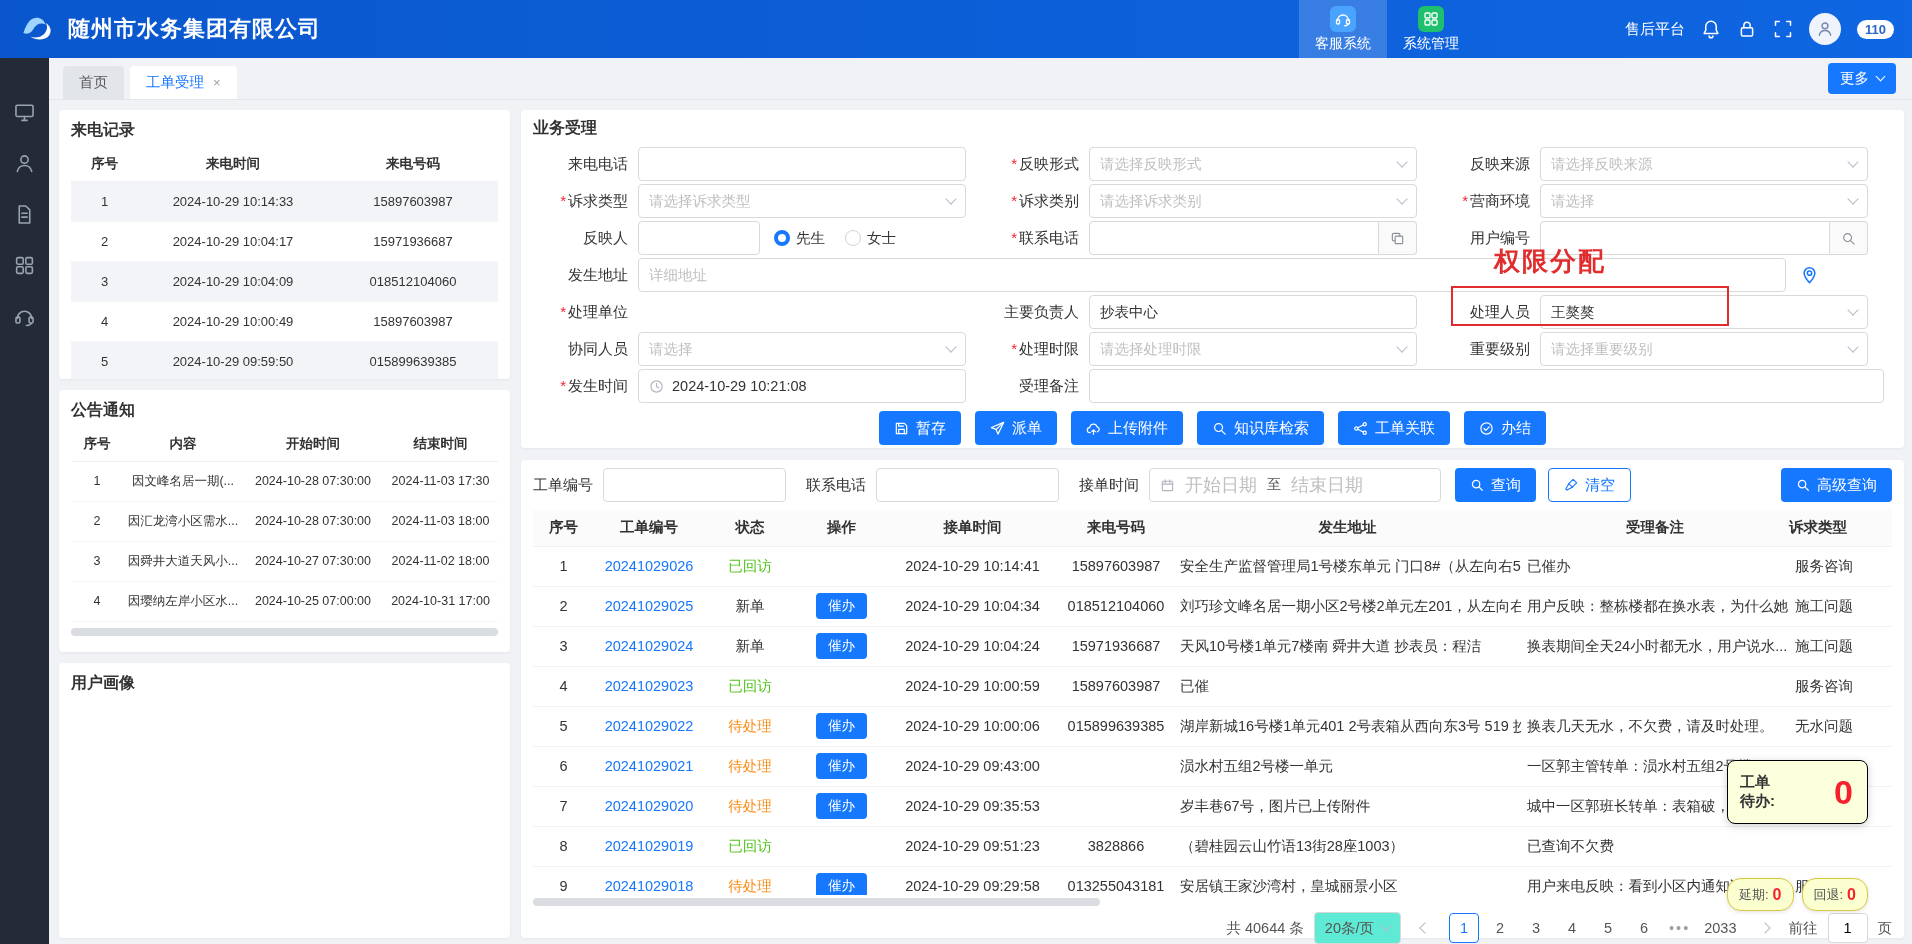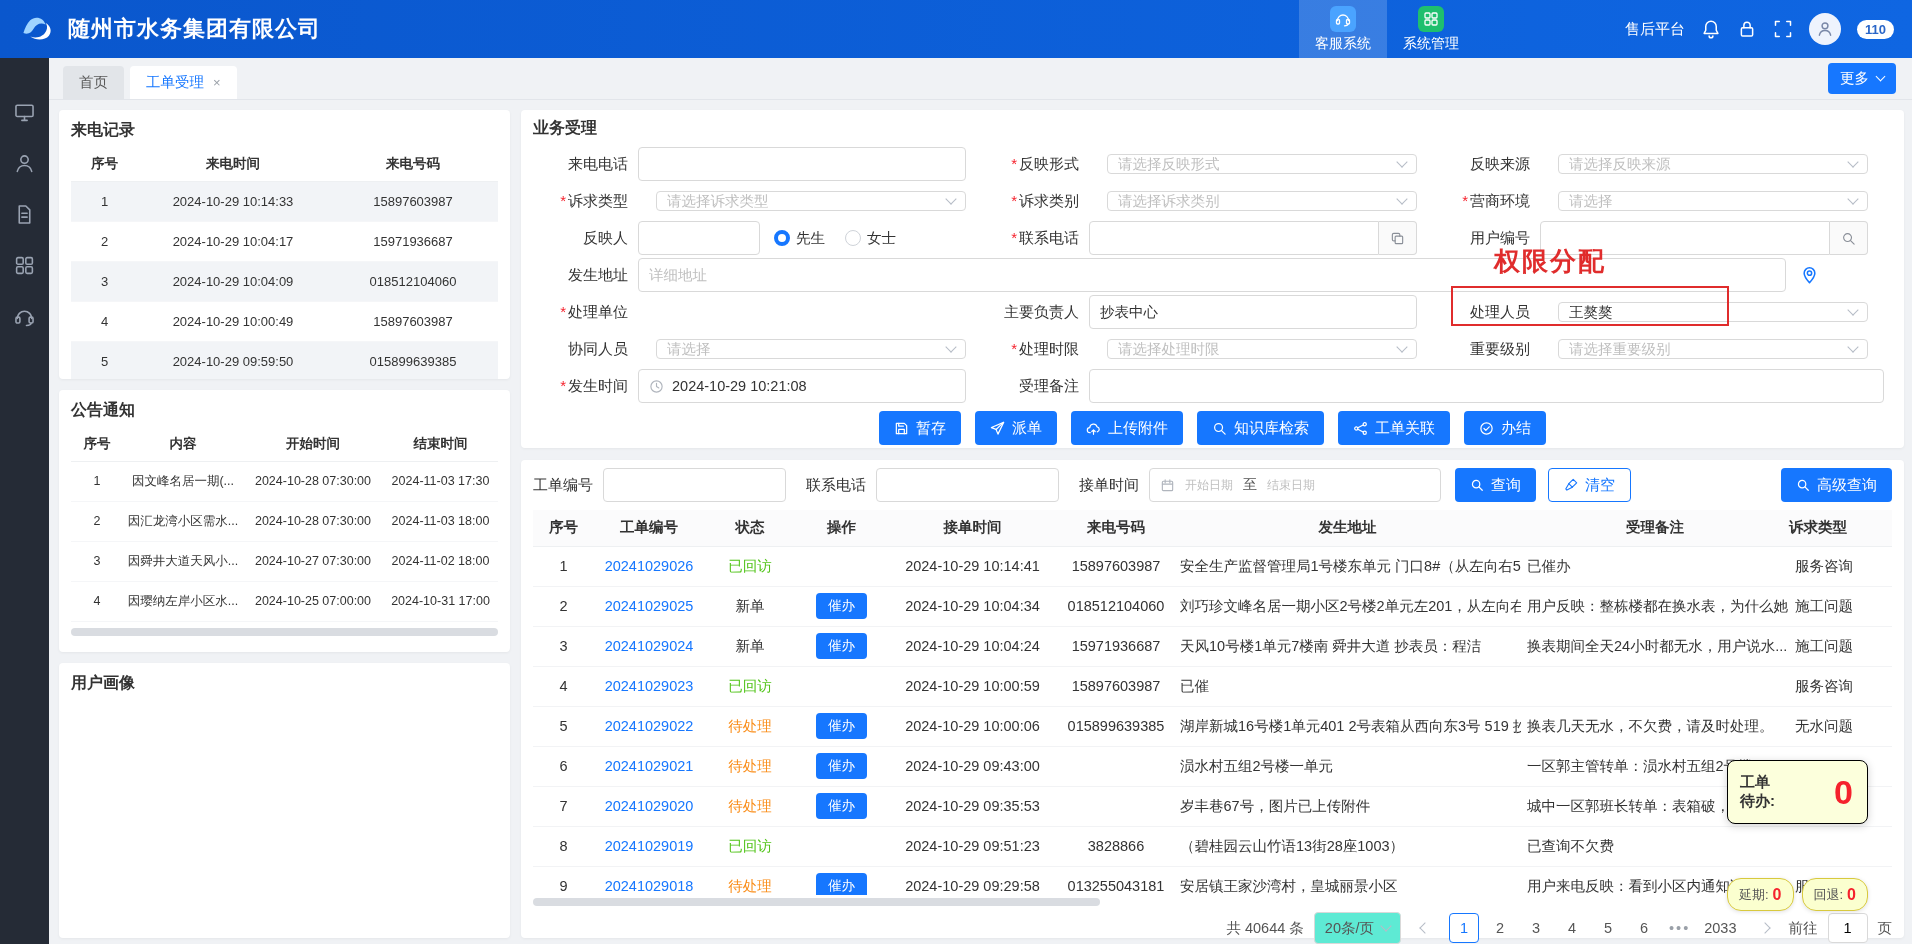--- a/index.html
+++ b/index.html
@@ -62,21 +62,21 @@
   .fg { display:flex; align-items:center; width:451px; flex:none; }
   .fg.addr { width:1253px; }
   .fg.addr .ct { margin-right:0; }
   .fg.rmk { width:900px; }
   .fg.rmk .ct { margin-right:0; }
   .lb { width:105px; flex:none; text-align:right; padding-right:10px; font-size:15px; white-space:nowrap; }
   .req::before { content:"*"; color:#f5222d; margin-right:2px; }
   .ct { flex:1; min-width:0; margin-right:18px; display:flex; align-items:center; }
   .inp { width:100%; height:34px; border:1px solid #d9d9d9; border-radius:4px; padding:0 10px; font-size:14.5px; color:#333; outline:none; background:#fff; font-family:inherit; }
   .inp::placeholder { color:#bfbfbf; }
-  .sel { width:100%; height:20px; border:1px solid #d9d9d9; border-radius:4px; display:flex; align-items:center; justify-content:space-between; padding:0 10px; background:#fff; cursor:pointer; min-width:0;margin-left:18px; }
+  .sel { width:100%; height:34px; border:1px solid #d9d9d9; border-radius:4px; display:flex; align-items:center; justify-content:space-between; padding:0 10px; background:#fff; cursor:pointer; min-width:0; }
   .sel .ph { color:#bfbfbf; font-size:14.5px; white-space:nowrap; overflow:hidden; }
   .sel .val { color:#333; font-size:14.5px; white-space:nowrap; overflow:hidden; }
   .igrp { display:flex; width:100%; }
   .igrp .inp { border-radius:4px 0 0 4px; }
   .app { width:38px; height:34px; flex:none; border:1px solid #d9d9d9; border-left:none; border-radius:0 4px 4px 0; background:#fafafa; color:#8a8f98; display:flex; align-items:center; justify-content:center; cursor:pointer; }
   .rgrp { display:flex; align-items:center; gap:20px; margin-left:14px; }
   .rad { display:flex; align-items:center; gap:6px; font-size:14.5px; cursor:pointer; white-space:nowrap; }
   .rdot { width:16px; height:16px; border-radius:50%; border:1px solid #cfd3d9; background:#fff; flex:none; }
   .rdot.on { border:4.5px solid #1677ff; }
   .dt { display:flex; align-items:center; gap:8px; border:1px solid #d9d9d9; border-radius:4px; height:34px; padding:0 10px; width:100%; }
@@ -88,21 +88,21 @@
   .obtn { background:#fff; color:#1677ff; border:1px solid #1677ff; }
   .ann-txt { position:absolute; left:973px; top:134px; color:#e02c2c; font-size:26px; font-weight:bold; z-index:6; letter-spacing:2px; }
   .ann-box { position:absolute; left:930px; top:176px; width:278px; height:40px; border:2px solid #e02c2c; z-index:6; pointer-events:none; }
 
   
   .porders { flex:1; min-height:0; padding:8px 12px; display:flex; flex-direction:column; position:relative; }
   .srow { display:flex; align-items:center; height:34px; margin-bottom:8px; flex:none; }
   .srow .slb { font-size:15px; margin-right:10px; white-space:nowrap; }
   .srow .sinp { width:183px; flex:none; margin-right:20px; }
   .dr { width:292px; flex:none; display:flex; align-items:center; gap:10px; border:1px solid #d9d9d9; border-radius:4px; height:34px; padding:0 10px; background:#fff; cursor:pointer; }
-  .dr .ph { color:#bfbfbf; font-size:12px; white-space:nowrap; }
+  .dr .ph { color:#bfbfbf; font-size:18px; white-space:nowrap; }
   .dr .to { font-size:14px; color:#555; }
   .dr .cic { color:#b0b5bd; }
   .tbl-wrap { height:385px; overflow:hidden; flex:none; }
   .otbl { width:100%; border-collapse:collapse; table-layout:fixed; font-size:14.5px; }
   .otbl th { height:36px; background:#fbfbfc; border-bottom:1px solid #eef0f2; font-weight:bold; white-space:nowrap; }
   .otbl td { height:40px; border-bottom:1px solid #f2f3f5; text-align:center; white-space:nowrap; overflow:hidden; padding:0 6px; }
   .otbl .l { text-align:left; }
   .lnk { color:#1677ff; cursor:pointer; }
   .st-done { color:#52c41a; }
   .st-new { color:#333; }

